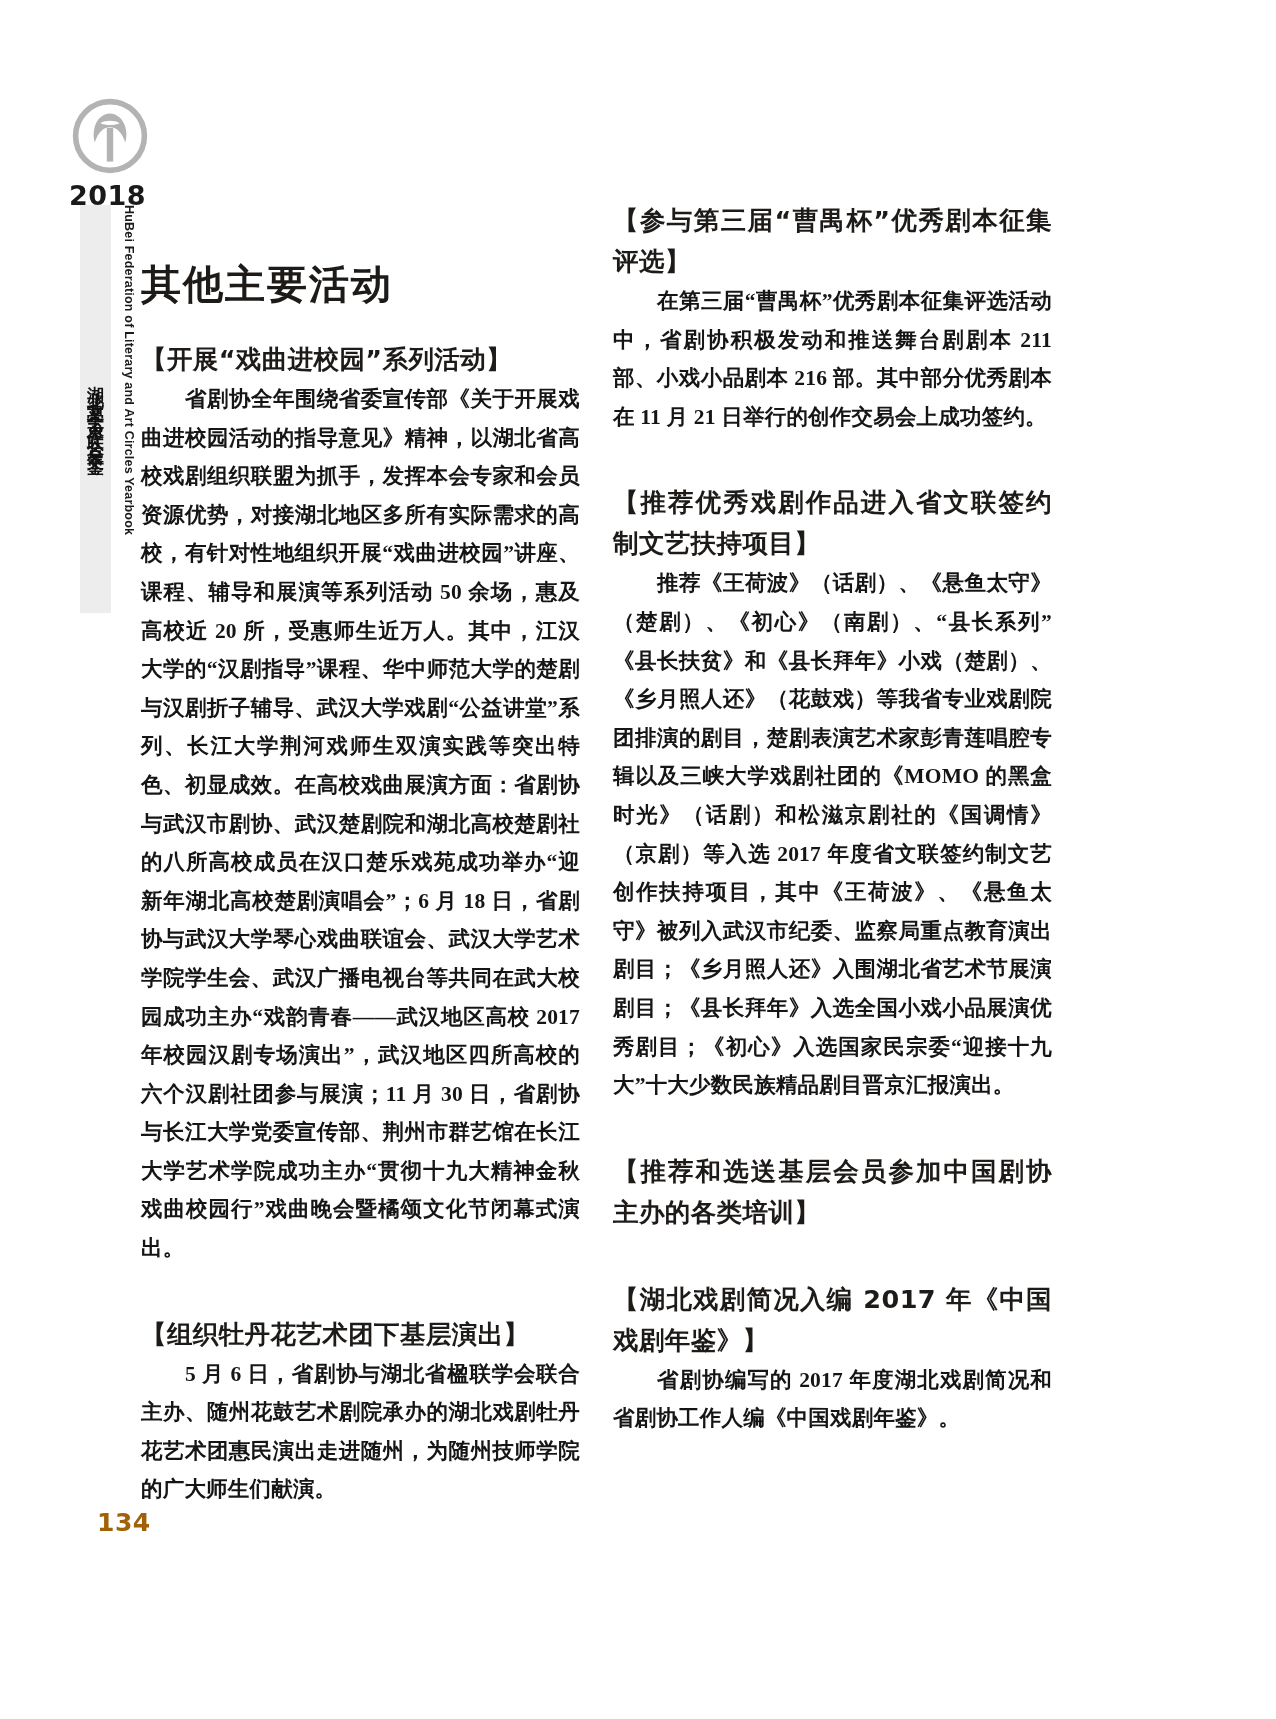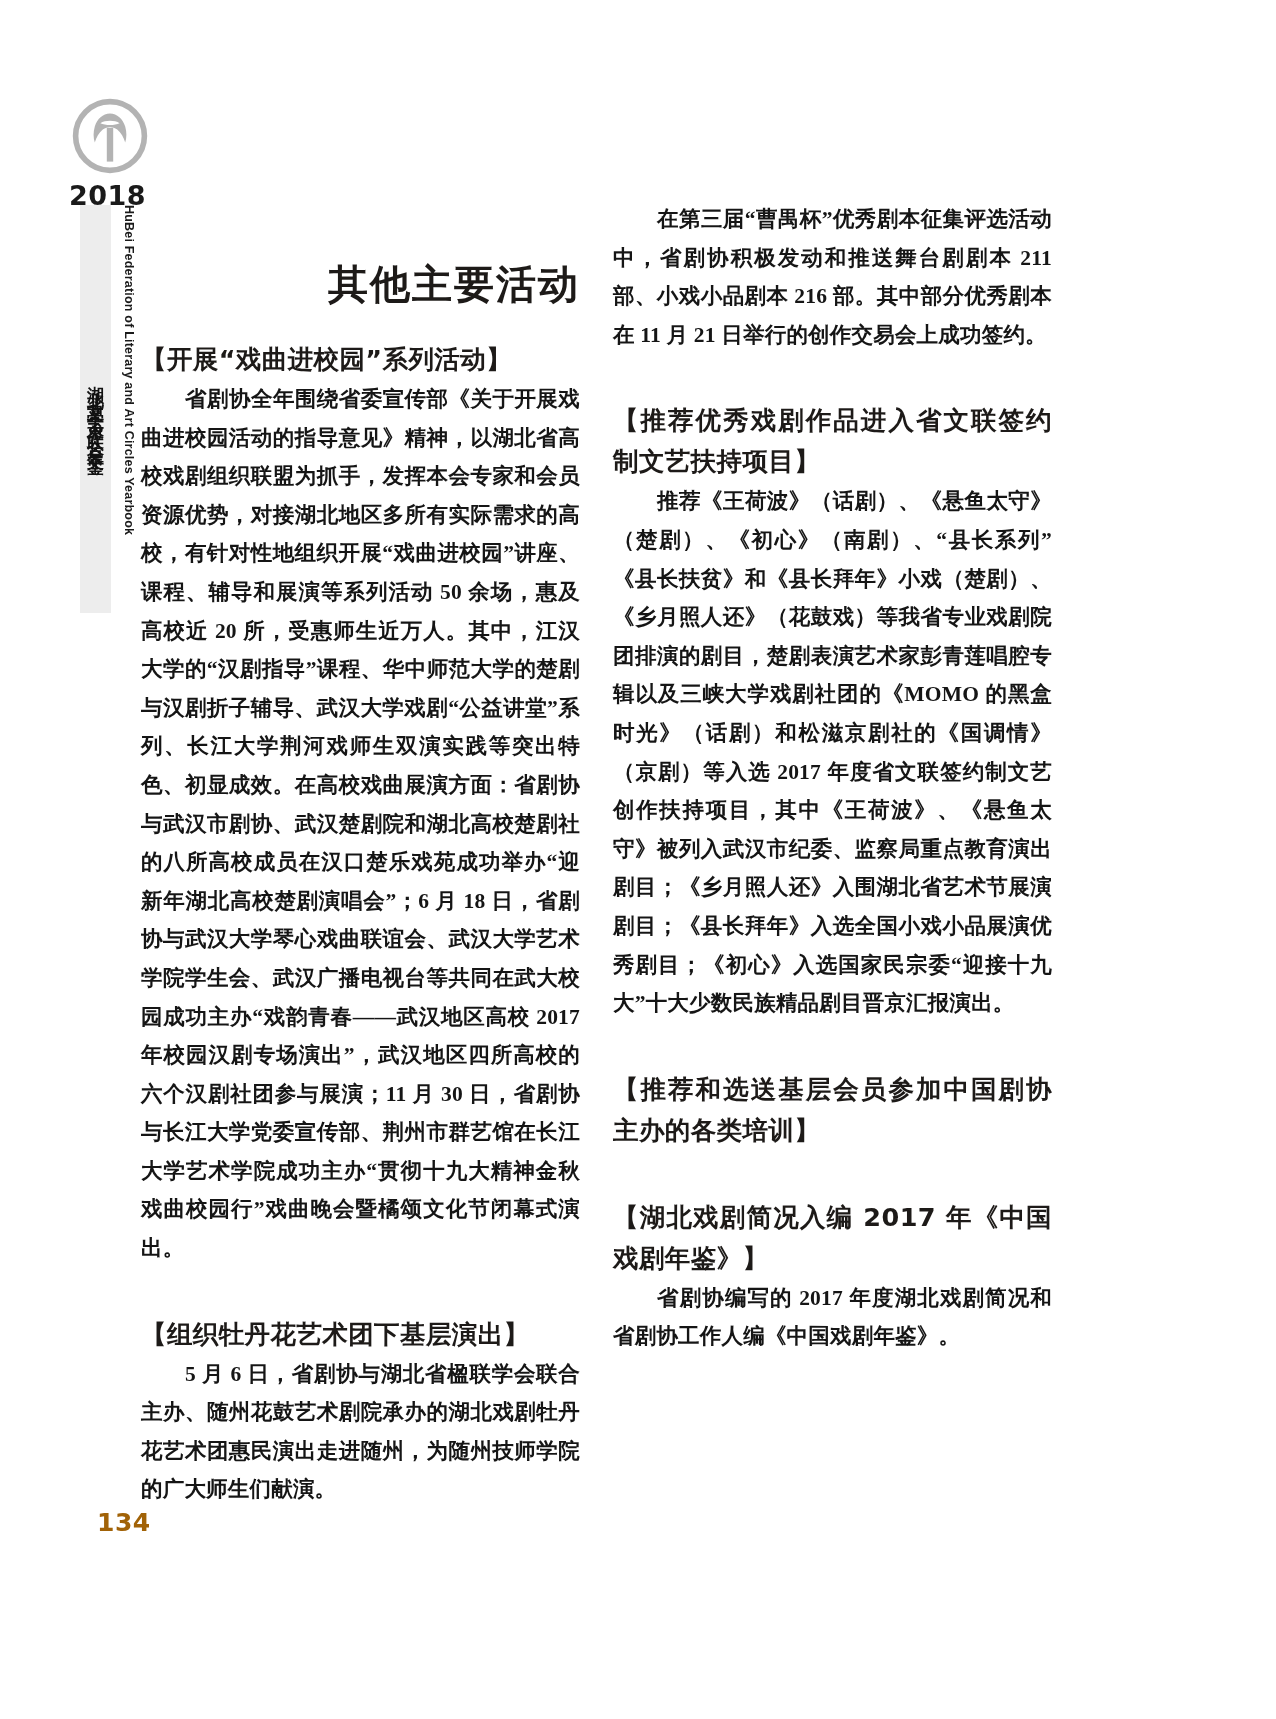--- a/index.html
+++ b/index.html
@@ -107,21 +107,21 @@
   }
   .body-p.indent { text-indent: 2.05em; }
 
   .sec-title {
     margin: 0;
     font-family: "DejaVu Sans", "Liberation Sans", sans-serif;
     font-weight: 700;
     font-size: 40px;
     line-height: 1.2;
     letter-spacing: 2px;
-    text-align: right;
+    text-align: left;
     color: #1d1a18;
   }
 
   .sub-title {
     margin: 0;
     font-family: "DejaVu Sans", "Liberation Sans", sans-serif;
     font-weight: 700;
     font-size: 25.5px;
     line-height: 41px;
     letter-spacing: 0.4px;
@@ -179,20 +179,21 @@
 
     <div class="gap-lg"></div>
 
     <h2 class="sub-title">【组织牡丹花艺术团下基层演出】</h2>
     <p class="body-p indent">5 月 6 日，省剧协与湖北省楹联学会联合主办、随州花鼓艺术剧院承办的湖北戏剧牡丹花艺术团惠民演出走进随州，为随州技师学院的广大师生们献演。</p>
 
   </div>
 
   <div class="col col-right">
 
+    <h2 class="sub-title">【参与第三届“曹禺杯”优秀剧本征集评选】</h2>
     <p class="body-p indent">在第三届“曹禺杯”优秀剧本征集评选活动中，省剧协积极发动和推送舞台剧剧本 211 部、小戏小品剧本 216 部。其中部分优秀剧本在 11 月 21 日举行的创作交易会上成功签约。</p>
 
     <div class="gap-lg"></div>
 
     <h2 class="sub-title">【推荐优秀戏剧作品进入省文联签约制文艺扶持项目】</h2>
     <p class="body-p indent">推荐《王荷波》（话剧）、《悬鱼太守》（楚剧）、《初心》（南剧）、“县长系列”《县长扶贫》和《县长拜年》小戏（楚剧）、《乡月照人还》（花鼓戏）等我省专业戏剧院团排演的剧目，楚剧表演艺术家彭青莲唱腔专辑以及三峡大学戏剧社团的《MOMO 的黑盒时光》（话剧）和松滋京剧社的《国调情》（京剧）等入选 2017 年度省文联签约制文艺创作扶持项目，其中《王荷波》、《悬鱼太守》被列入武汉市纪委、监察局重点教育演出剧目；《乡月照人还》入围湖北省艺术节展演剧目；《县长拜年》入选全国小戏小品展演优秀剧目；《初心》入选国家民宗委“迎接十九大”十大少数民族精品剧目晋京汇报演出。</p>
 
     <div class="gap-lg"></div>
 
     <h2 class="sub-title">【推荐和选送基层会员参加中国剧协主办的各类培训】</h2>

